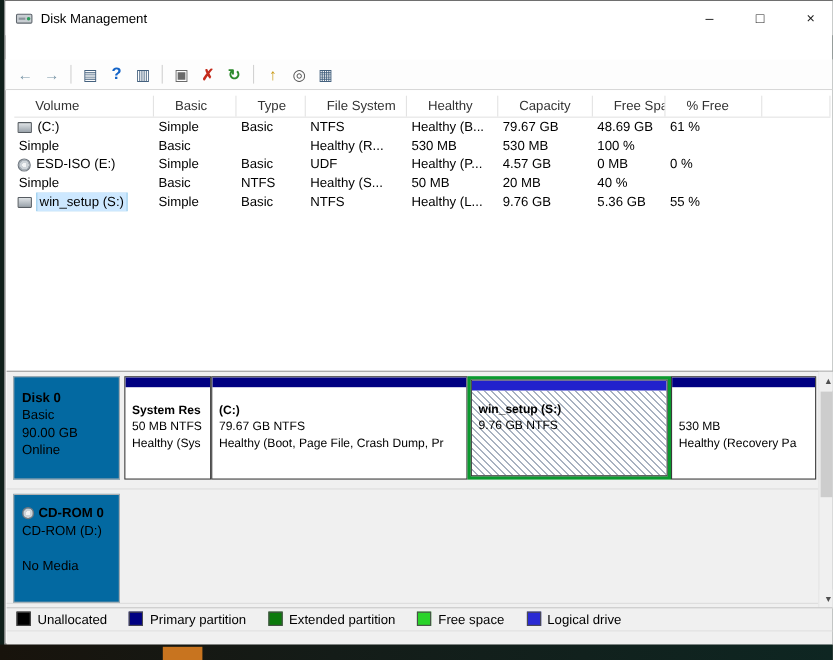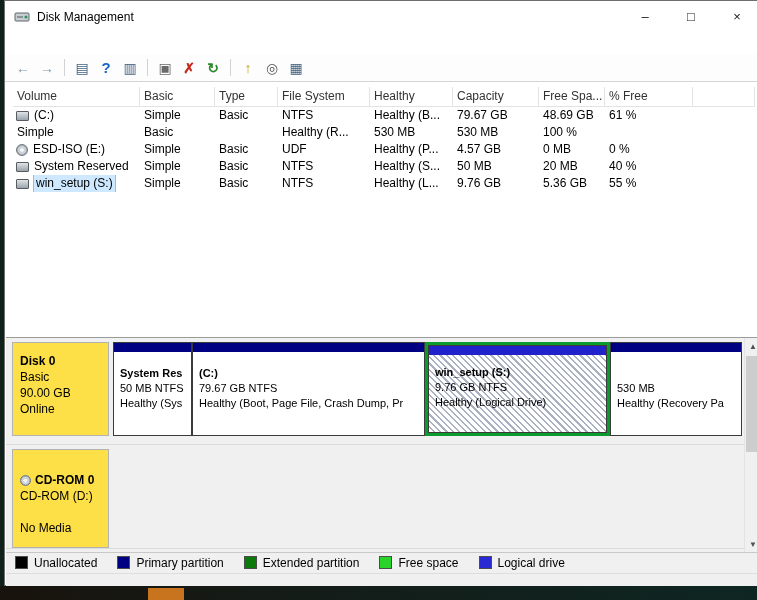--- a/index.html
+++ b/index.html
@@ -26,31 +26,31 @@
   .ic-help { color:#1464c8; font-weight:bold; font-size:15px; }
   .ic-action-pane { color:#6a6a6a; }
   .ic-delete-volume { color:#c42b1c; font-weight:bold; }
   .ic-refresh { color:#2c8a2c; font-weight:bold; }
   .ic-folder-up { color:#c99a16; font-weight:bold; }
   .ic-find { color:#555; }
 
   
   .listview { position:absolute; top:81px; left:1px; width:755px; height:255px; background:#fff; }
   .lv-header { display:grid; grid-template-columns:127px 75px 63px 92px 83px 86px 66px 88px 1fr; height:20px; margin:5px 6px 0 7px; border-bottom:1px solid #e3e3e3; }
-  .lv-hcell { border-right:1px solid #e3e3e3; padding-left:4px; line-height:19px; color:#333; white-space:nowrap; overflow:hidden; }
+  .lv-hcell { border-right:1px solid #e3e3e3; padding-left:4px; line-height:19px; color:#333; white-space:nowrap; overflow:hidden;margin-left:15px; }
   .lv-row { display:grid; grid-template-columns:127px 75px 63px 92px 83px 86px 66px 88px 1fr; height:17px; line-height:17px; margin:0 6px 0 7px; }
   .lv-cell { padding-left:4px; white-space:nowrap; overflow:hidden; }
   .vol-cell { display:flex; align-items:center; padding-left:3px; }
   .drive-icon { flex:none; width:13px; height:10px; background:linear-gradient(#dfe3e6,#9aa3ab); border:1px solid #565c62; border-radius:1px; margin-right:5px; }
   .disc-icon { flex:none; width:12px; height:12px; border-radius:50%; background:radial-gradient(circle, #f2f4f5 0 2px, #cdd3d8 2px 4px, #a9b1b8 4px 6px); border:1px solid #707880; margin-right:5px; }
   .sel-label { background:#cde8ff; outline:1px solid #84c3ea; padding:0 2px; }
 
   
   .diskpanel { position:absolute; top:336px; left:1px; width:755px; height:215px; background:#f0f0f0; border-top:1px solid #9b9b9b; }
-  .disk-cell { position:absolute; left:6px; width:97px; background:#fde047; border:1px solid #b2b2b2; padding:10px 0 0 7px; line-height:16px; }
+  .disk-cell { position:absolute; left:6px; width:97px; background:#0369a1; border:1px solid #b2b2b2; padding:10px 0 0 7px; line-height:16px; }
   .disk-cell .bold { font-weight:bold; }
   .row-sep { position:absolute; left:0; right:17px; height:1px; background:#dcdcdc; }
 
   .part { position:absolute; top:4px; height:94px; background:#fff; border:1px solid #3a3a3a; overflow:hidden; }
   .part-strip { height:9px; }
   .part-body { padding:14px 3px 0 6px; font-size:11px; line-height:15px; white-space:nowrap; overflow:hidden; }
   .part-name { font-weight:bold; min-height:15px; }
 
   .part.selected-frame { border:none; padding:3px; top:4px; height:94px; }
   .part-inner { border:1px solid #3a3a3a; background:#fff; height:100%; overflow:hidden; }
@@ -158,24 +158,20 @@
         <div class="lv-cell">Basic</div>
         <div class="lv-cell">UDF</div>
         <div class="lv-cell">Healthy (P...</div>
         <div class="lv-cell">4.57 GB</div>
         <div class="lv-cell">0 MB</div>
         <div class="lv-cell">0 %</div>
         <div class="lv-cell"></div>
       </div>
 
       <div class="lv-row">
-        <div class="lv-cell vol-cell">
-            <span class="drive-icon"></span>
-            <span>System Reserved</span>
-          </div>
         <div class="lv-cell">Simple</div>
         <div class="lv-cell">Basic</div>
         <div class="lv-cell">NTFS</div>
         <div class="lv-cell">Healthy (S...</div>
         <div class="lv-cell">50 MB</div>
         <div class="lv-cell">20 MB</div>
         <div class="lv-cell">40 %</div>
         <div class="lv-cell"></div>
       </div>
 
@@ -222,39 +218,38 @@
         </div>
       </div>
 
       <div class="part selected-frame" style="left: 419px; width: 185px; background-color: rgb(10, 154, 46);">
         <div class="part-inner">
           <div class="part-strip" style="background-color: rgb(34, 34, 204);"></div>
           <div class="hatched">
             <div class="part-body" style="padding-top:10px;">
               <div class="part-name">win_setup  (S:)</div>
               <div>9.76 GB NTFS</div>
-              <div>Healthy (Logical Drive)</div>
             </div>
           </div>
         </div>
       </div>
 
       <div class="part" style="left:604px; width:132px;">
         <div class="part-strip" style="background-color: rgb(0, 0, 130);"></div>
         <div class="part-body">
           <div class="part-name"></div>
           <div>530 MB</div>
           <div>Healthy (Recovery Pa</div>
         </div>
       </div>
 
       <div class="row-sep" style="top:106px;"></div>
 
       <div class="disk-cell" style="top:111px; height:99px; padding-top:8px;">
-        <div class="bold" style="display:flex; align-items:center;margin-top:14px;">
+        <div class="bold" style="display:flex; align-items:center;">
           <span class="disc-icon" style="width:11px;height:11px;margin-right:4px;"></span>
           <span>CD-ROM 0</span>
         </div>
         <div>CD-ROM (D:)</div>
         <div>&nbsp;</div>
         <div>No Media</div>
       </div>
 
       <div class="row-sep" style="top:210px;"></div>
 

